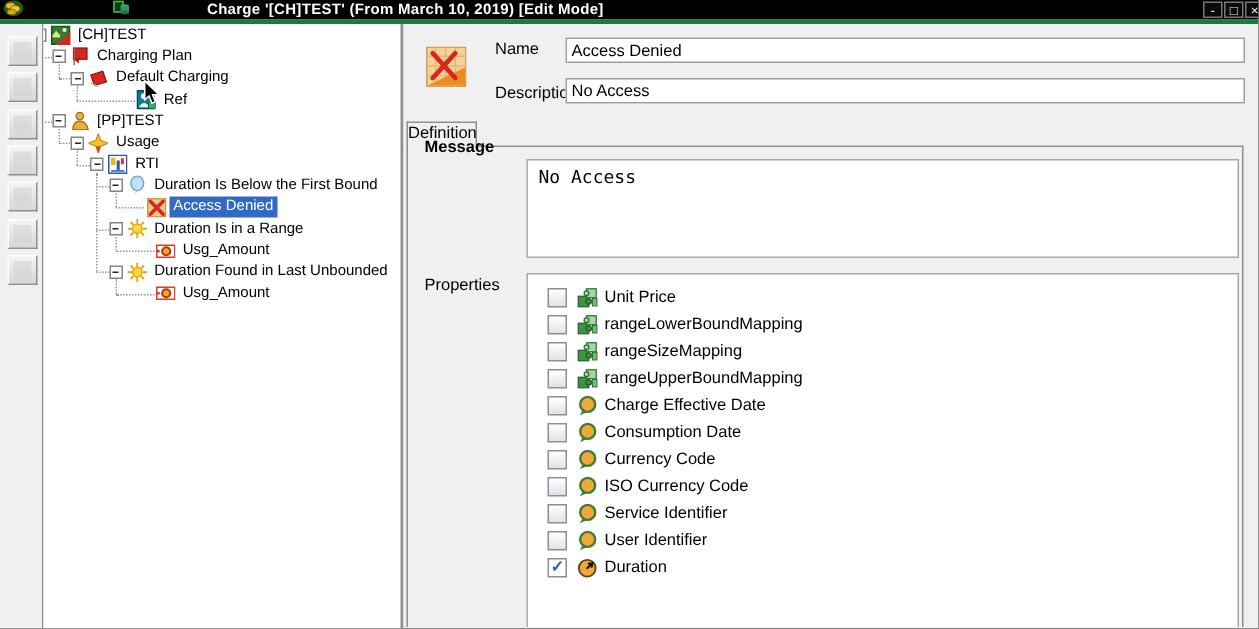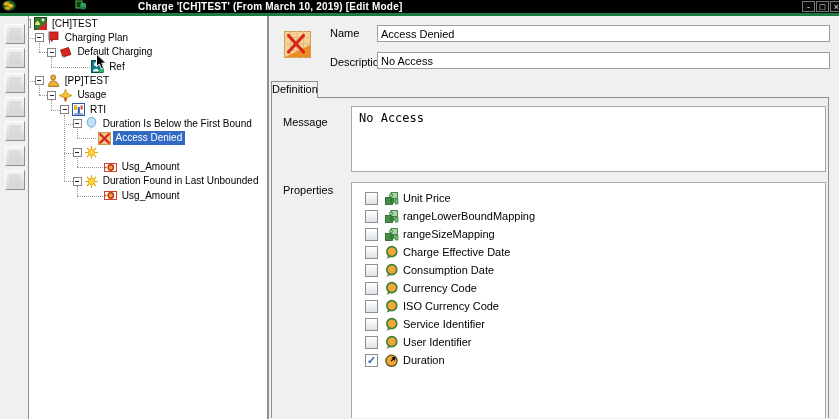--- a/index.html
+++ b/index.html
@@ -170,20 +170,21 @@
         </svg></div>
       <div class="tlabel sel" style="left: 83.5px; top: 115.3px;">Access Denied</div>
       <div class="tln" style="left: 35.1px; top: 136.65px; width: 8.7px; height: 0px; border-top: 1px dotted rgb(154, 154, 154);"></div>
       <div class="expander" style="left: 43.8px; top: 132.15px;"></div>
       <div class="ticon" style="left: 55.8px; top: 130.15px;"><svg width="13" height="13" viewBox="0 0 13 13">
           <g stroke="#e8a50f" stroke-width="1.2">
             <path d="M6.5 0 V3 M6.5 10 V13 M0 6.5 H3 M10 6.5 H13 M2 2 L4 4 M9 9 L11 11 M11 2 L9 4 M4 9 L2 11"></path>
           </g>
           <circle cx="6.5" cy="6.5" r="3.1" fill="#ffd83e" stroke="#e8a50f"></circle>
         </svg></div>
+      <div class="tlabel" style="left: 70.8px; top: 129.65px;">Duration Is in a Range</div>
       <div class="tln" style="left: 47.8px; top: 151px; width: 26.05px; height: 0px; border-top: 1px dotted rgb(154, 154, 154);"></div>
       <div class="ticon" style="left: 74.85px; top: 144.5px;"><svg width="13" height="13" viewBox="0 0 13 13">
           <rect x="0.5" y="2.5" width="12" height="8" fill="#fff" stroke="#d2412a"></rect>
           <path d="M0.5 6.5 H2.5" stroke="#d2412a" stroke-width="1.6"></path>
           <circle cx="6.8" cy="6.5" r="2.7" fill="#f0a828" stroke="#c03018" stroke-width="1.4"></circle>
         </svg></div>
       <div class="tlabel" style="left: 89.85px; top: 144px;">Usg_Amount</div>
       <div class="tln" style="left: 35.1px; top: 165.35px; width: 8.7px; height: 0px; border-top: 1px dotted rgb(154, 154, 154);"></div>
       <div class="expander" style="left: 43.8px; top: 160.85px;"></div>
       <div class="ticon" style="left: 55.8px; top: 158.85px;"><svg width="13" height="13" viewBox="0 0 13 13">
@@ -211,21 +212,21 @@
         </svg></span>
 
     <span class="flabel" style="left:61px;top:11px;">Name</span>
     <input class="finput" style="top: 9px;" readonly="" value="Access Denied">
     <span class="flabel" style="left:61px;top:40px;">Description</span>
     <input class="finput" style="top: 36px;" readonly="" value="No Access">
 
     <div class="tab">Definition</div>
     <div class="def-panel"></div>
 
-    <span class="flabel" style="left:14px;top:100px;z-index:2;">Message</span>
+    <span class="flabel" style="left:14px;top:76px;z-index:2;font-weight:bold;">Message</span>
     <div class="msg-box" style="z-index:2;">No Access</div>
 
     <span class="flabel" style="left:14px;top:168px;z-index:2;">Properties</span>
     <div class="props-box" id="props" style="z-index:2;">
         <div class="prow">
           <div class="cb"></div>
           <span class="picon"><svg width="15" height="15" viewBox="0 0 15 15">
               <rect x="1.5" y="6.5" width="7" height="7" fill="#3f9143" stroke="#245c27" stroke-width="0.8"></rect>
               <circle cx="8.5" cy="10" r="1.8" fill="#3f9143" stroke="#245c27" stroke-width="0.8"></circle>
               <rect x="7" y="1.5" width="6.5" height="6" fill="#a5d6a7" stroke="#2a6e2d" stroke-width="0.8"></rect>
@@ -252,20 +253,31 @@
               <circle cx="8.5" cy="10" r="1.8" fill="#3f9143" stroke="#245c27" stroke-width="0.8"></circle>
               <rect x="7" y="1.5" width="6.5" height="6" fill="#a5d6a7" stroke="#2a6e2d" stroke-width="0.8"></rect>
               <circle cx="7" cy="4.5" r="1.6" fill="#a5d6a7" stroke="#2a6e2d" stroke-width="0.8"></circle>
               <rect x="11" y="8" width="3" height="5" fill="#6fbf72" stroke="#2a6e2d" stroke-width="0.6"></rect>
             </svg></span>
           <span class="plabel">rangeSizeMapping</span>
         </div>
         <div class="prow">
           <div class="cb"></div>
           <span class="picon"><svg width="15" height="15" viewBox="0 0 15 15">
+              <rect x="1.5" y="6.5" width="7" height="7" fill="#3f9143" stroke="#245c27" stroke-width="0.8"></rect>
+              <circle cx="8.5" cy="10" r="1.8" fill="#3f9143" stroke="#245c27" stroke-width="0.8"></circle>
+              <rect x="7" y="1.5" width="6.5" height="6" fill="#a5d6a7" stroke="#2a6e2d" stroke-width="0.8"></rect>
+              <circle cx="7" cy="4.5" r="1.6" fill="#a5d6a7" stroke="#2a6e2d" stroke-width="0.8"></circle>
+              <rect x="11" y="8" width="3" height="5" fill="#6fbf72" stroke="#2a6e2d" stroke-width="0.6"></rect>
+            </svg></span>
+          <span class="plabel">rangeUpperBoundMapping</span>
+        </div>
+        <div class="prow">
+          <div class="cb"></div>
+          <span class="picon"><svg width="15" height="15" viewBox="0 0 15 15">
               <circle cx="7.8" cy="6.6" r="5" fill="#f2a73d" stroke="#3f7d33" stroke-width="1.6"></circle>
               <path d="M4.2 10.8 L2.6 13.8 L7 11.8 Z" fill="#3f7d33"></path>
             </svg></span>
           <span class="plabel">Charge Effective Date</span>
         </div>
         <div class="prow">
           <div class="cb"></div>
           <span class="picon"><svg width="15" height="15" viewBox="0 0 15 15">
               <circle cx="7.8" cy="6.6" r="5" fill="#f2a73d" stroke="#3f7d33" stroke-width="1.6"></circle>
               <path d="M4.2 10.8 L2.6 13.8 L7 11.8 Z" fill="#3f7d33"></path>

